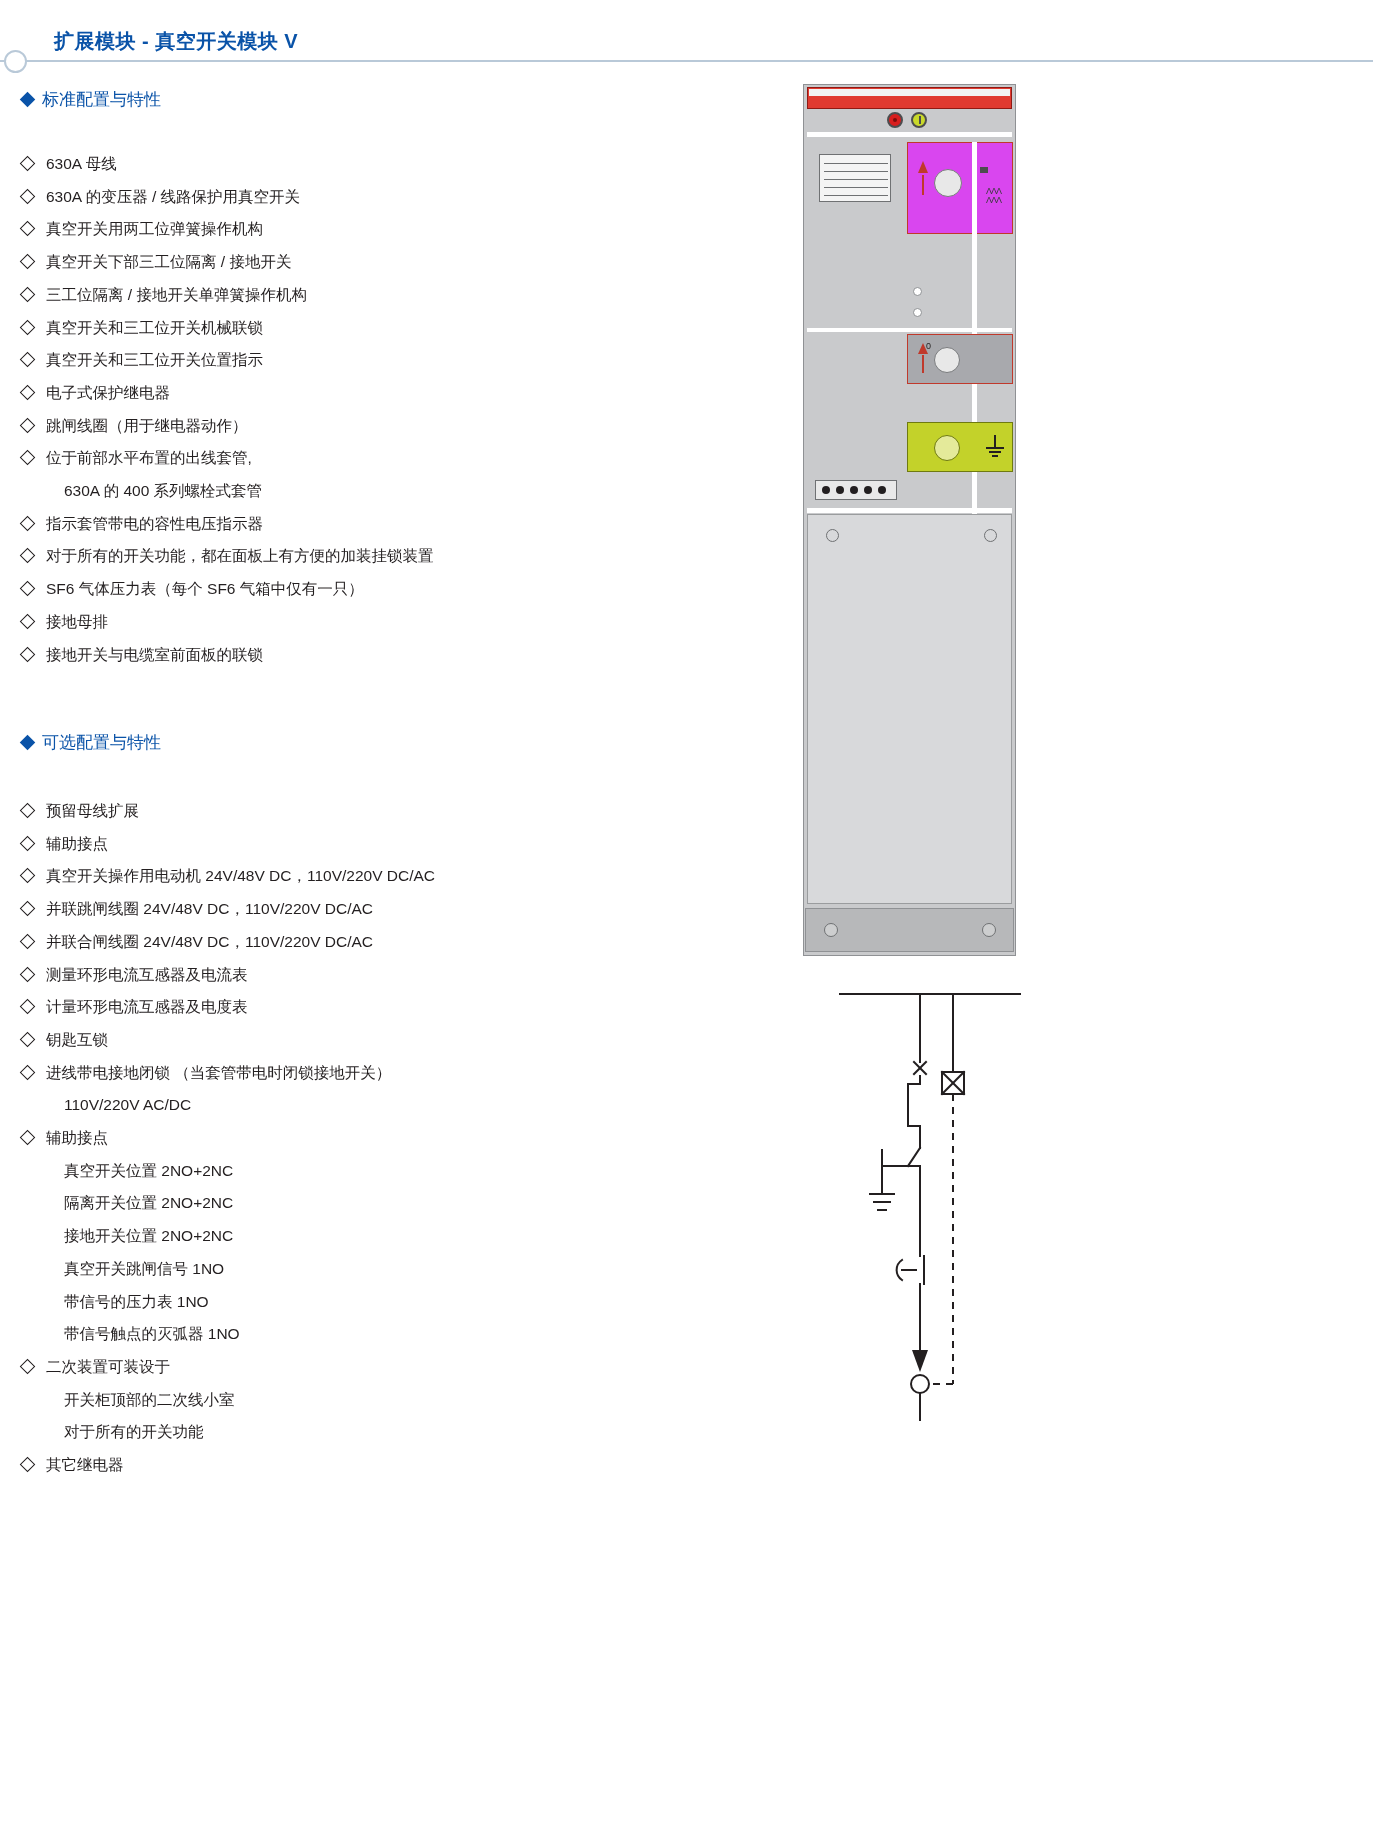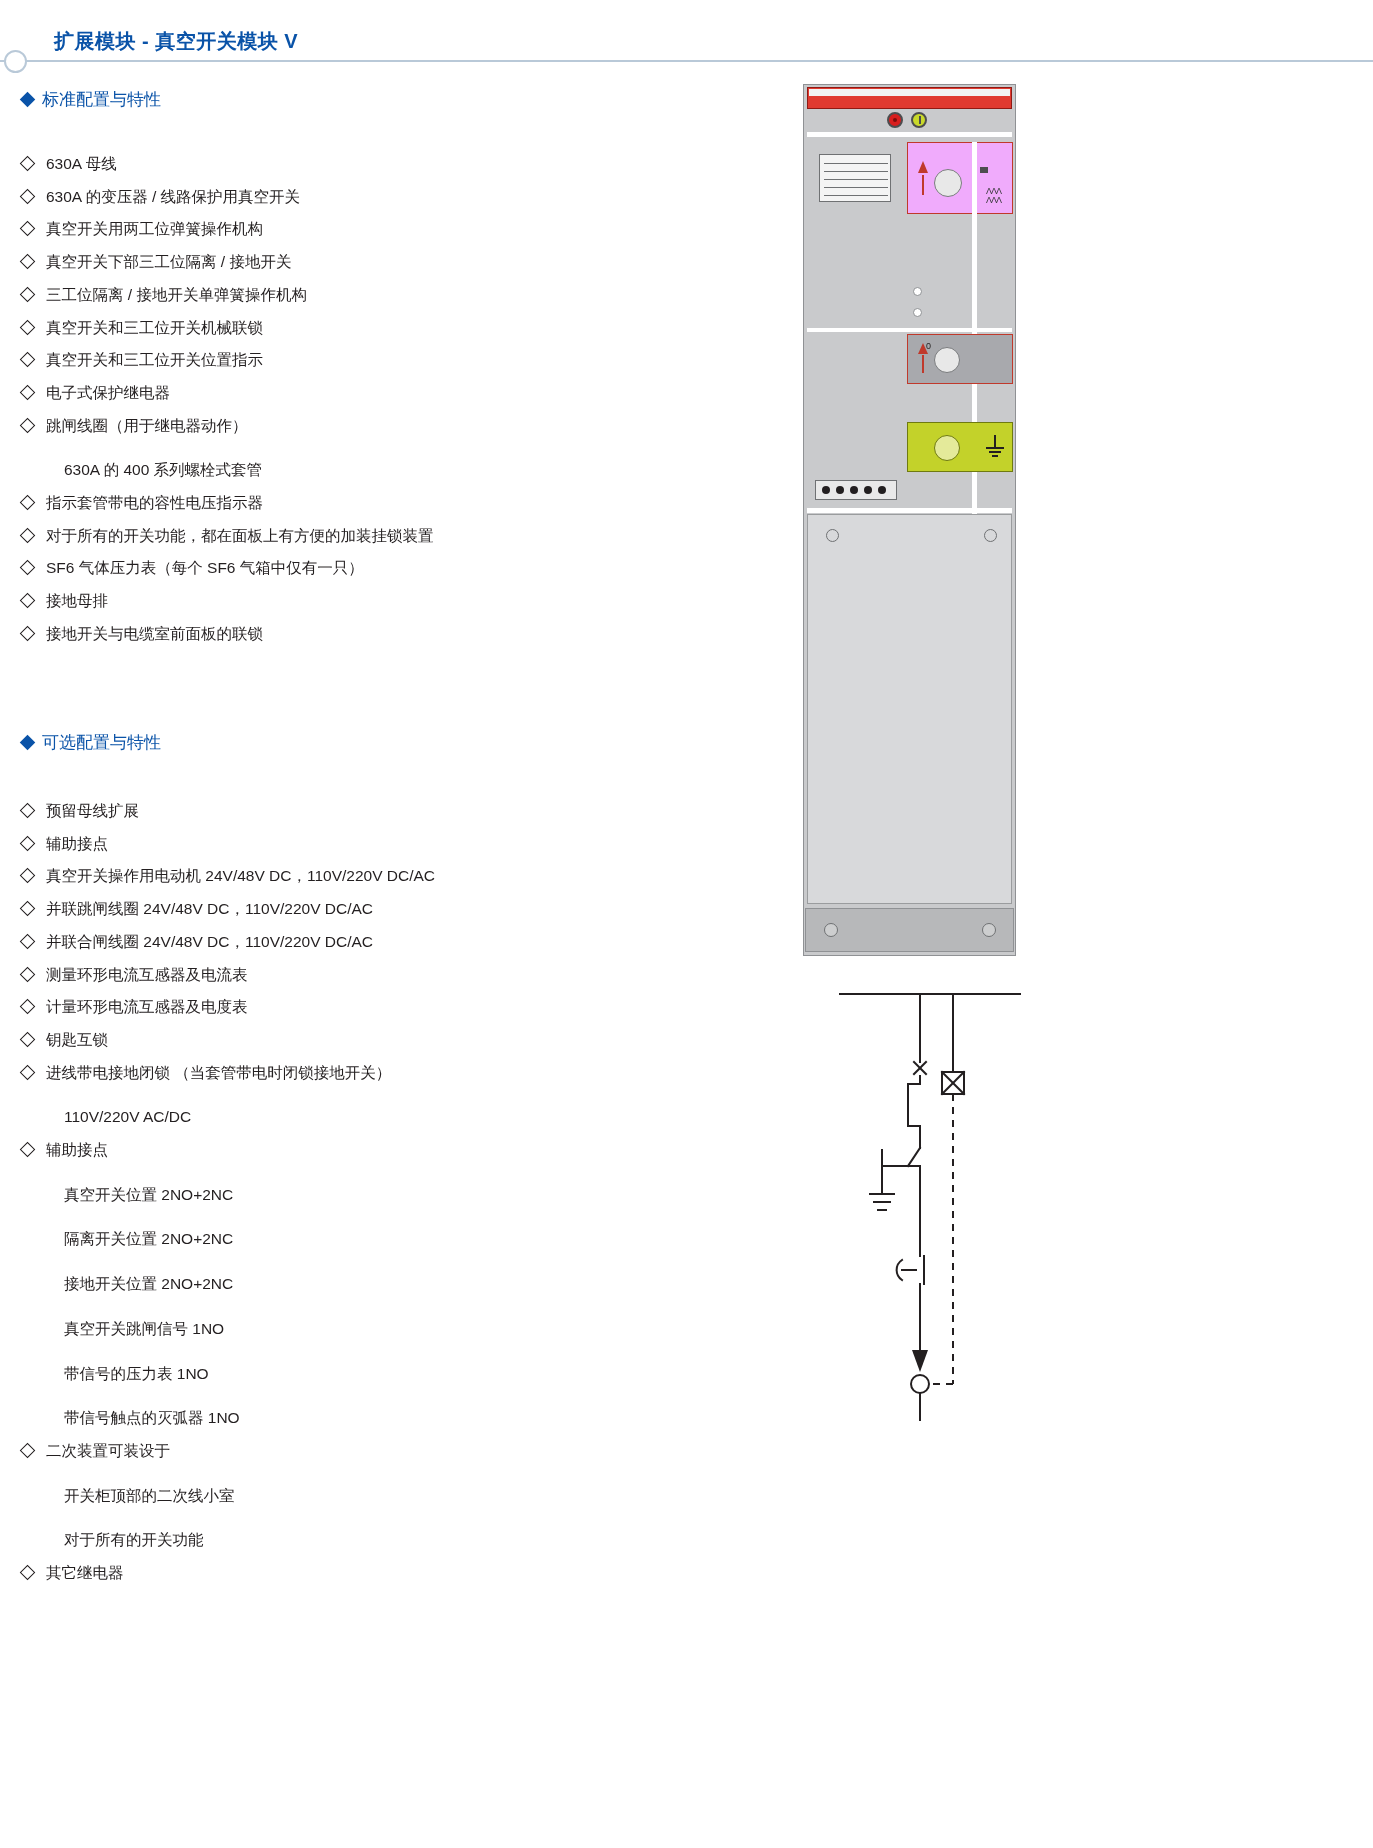--- a/index.html
+++ b/index.html
@@ -59,21 +59,20 @@
     white-space:nowrap;
   }
   .li .bullet {
     position:absolute; left:2px; top:10px;
     width:9px; height:9px;
     border:1.3px solid #231f20;
     transform:rotate(45deg);
   }
   .li.sub {
     padding-left:44px;
-    margin-top:12px;
   }
 
   
   .cab {
     position:absolute; left:803px; top:84px;
     width:213px; height:872px;
   }
   .cab-outer {
     position:absolute; left:0; top:0; width:213px; height:872px;
     background:#c9cacc;
@@ -104,22 +103,22 @@
     content:""; position:absolute; left:6px; top:2px; width:2px; height:8px;
     background:#4d4d4f;
   }
   .white-sep {
     position:absolute; background:#ffffff;
   }
   #sep-top { left:4px; top:48px; width:205px; height:5px; }
 
   
   .comp-upper {
-    position:absolute; left:104px; top:58px; width:106px; height:72px;
-    background:#f0abfc; border:1px solid #c0392b; box-sizing:border-box;
+    position:absolute; left:104px; top:58px; width:106px; height:92px;
+    background:#d946ef; border:1px solid #c0392b; box-sizing:border-box;
   }
   .comp-upper .knob {
     position:absolute; left:26px; top:26px; width:26px; height:26px;
     border-radius:50%; background:#e8e8e8; border:1px solid #7a7c7e;
   }
   .comp-upper .bar {
     position:absolute; left:72px; top:24px; width:8px; height:6px; background:#4d4d4f;
   }
   .comp-upper .arrow {
     position:absolute; left:10px; top:18px; width:0; height:0;
@@ -249,20 +248,21 @@
 <div class="list" id="list1">
   <div class="li"><span class="bullet"></span><span>630A 母线</span></div>
   <div class="li"><span class="bullet"></span><span>630A 的变压器 / 线路保护用真空开关</span></div>
   <div class="li"><span class="bullet"></span><span>真空开关用两工位弹簧操作机构</span></div>
   <div class="li"><span class="bullet"></span><span>真空开关下部三工位隔离 / 接地开关</span></div>
   <div class="li"><span class="bullet"></span><span>三工位隔离 / 接地开关单弹簧操作机构</span></div>
   <div class="li"><span class="bullet"></span><span>真空开关和三工位开关机械联锁</span></div>
   <div class="li"><span class="bullet"></span><span>真空开关和三工位开关位置指示</span></div>
   <div class="li"><span class="bullet"></span><span>电子式保护继电器</span></div>
   <div class="li"><span class="bullet"></span><span>跳闸线圈（用于继电器动作）</span></div>
+  <div class="li"><span class="bullet"></span><span>位于前部水平布置的出线套管,</span></div>
   <div class="li sub"><span>630A 的 400 系列螺栓式套管</span></div>
   <div class="li"><span class="bullet"></span><span>指示套管带电的容性电压指示器</span></div>
   <div class="li"><span class="bullet"></span><span>对于所有的开关功能，都在面板上有方便的加装挂锁装置</span></div>
   <div class="li"><span class="bullet"></span><span>SF6 气体压力表（每个 SF6 气箱中仅有一只）</span></div>
   <div class="li"><span class="bullet"></span><span>接地母排</span></div>
   <div class="li"><span class="bullet"></span><span>接地开关与电缆室前面板的联锁</span></div>
 </div>
 
 <div class="sec-head" id="sec2-head">
   <span class="dia"></span><span>可选配置与特性</span>

